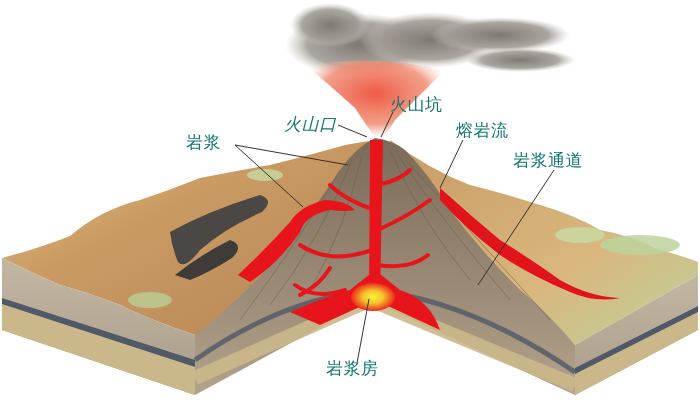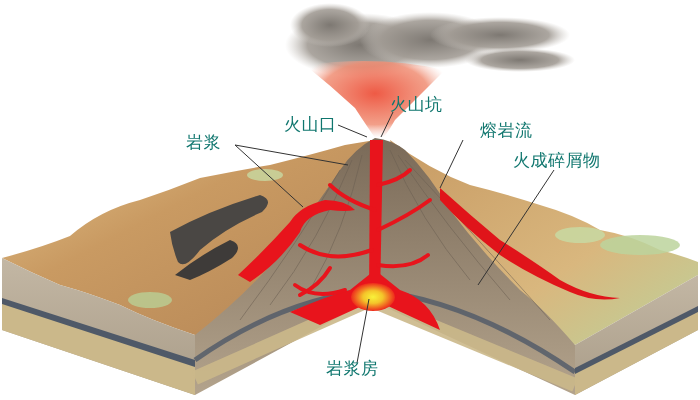--- a/index.html
+++ b/index.html
@@ -126,19 +126,19 @@
     <line x1="393" y1="112" x2="381" y2="137"></line>
     <line x1="235" y1="145" x2="348" y2="165"></line>
     <line x1="235" y1="145" x2="303" y2="207"></line>
     <line x1="463" y1="140" x2="440" y2="188"></line>
     <line x1="554" y1="170" x2="478" y2="285"></line>
     <line x1="369" y1="299" x2="357" y2="363"></line>
   </g>
 </svg>
 
 
-<span class="label" style="left:284px;top:116px;">火山口</span>
+<span class="label" style="left:284px;top:116px;font-style:italic;">火山口</span>
 <span class="label" style="left:390px;top:96px;">火山坑</span>
 <span class="label" style="left:186px;top:134px;">岩浆</span>
-<span class="label" style="left:456px;top:122px;margin-left:24px;">熔岩流</span>
-<span class="label" style="left:513px;top:152px;">火成碎屑物</span>
+<span class="label" style="left:456px;top:122px;">熔岩流</span>
+<span class="label" style="left:513px;top:152px;">岩浆通道</span>
 <span class="label" style="left:326px;top:360px;">岩浆房</span>
 </div>
 
 </body></html>

